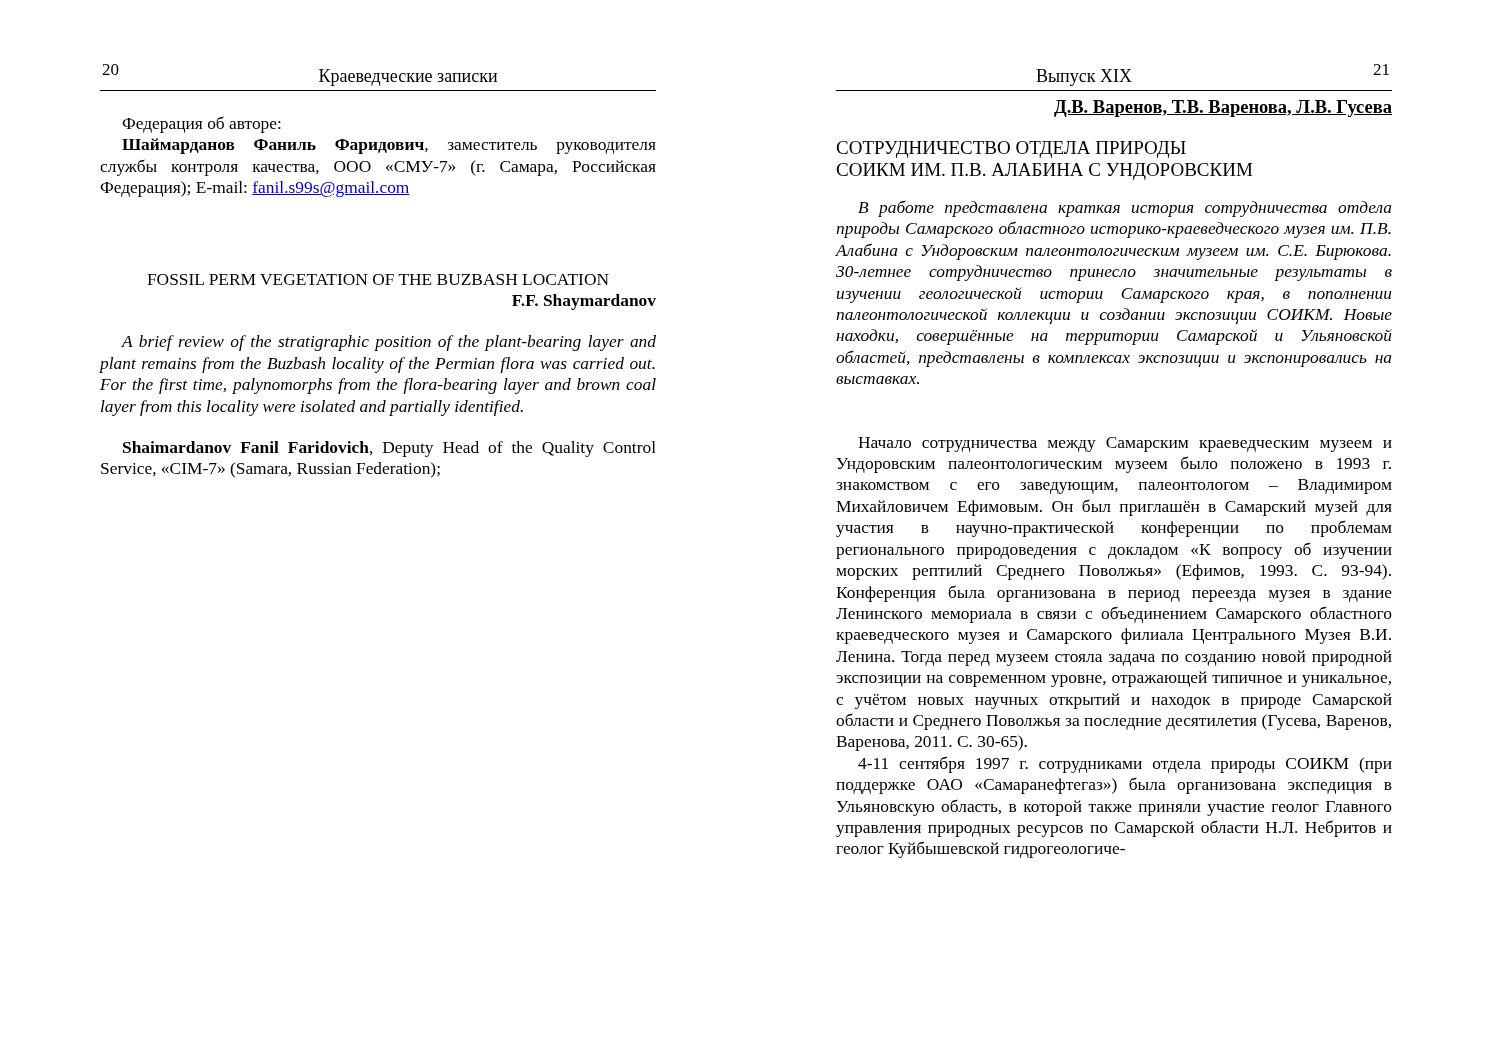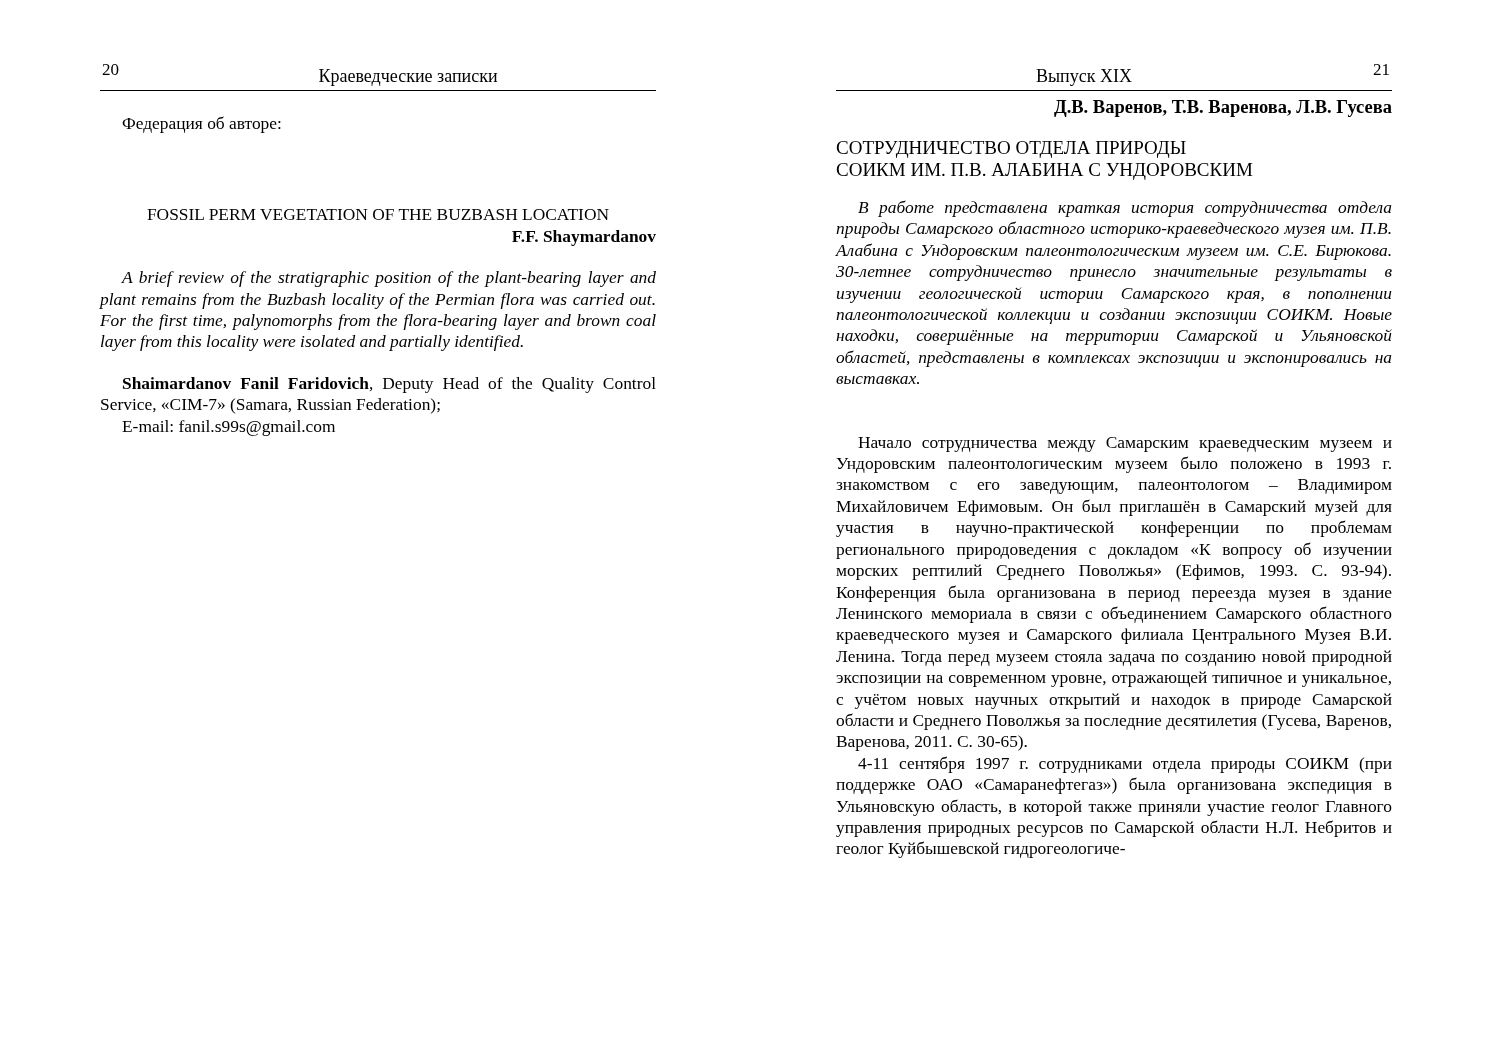--- a/index.html
+++ b/index.html
@@ -19,40 +19,40 @@
   .indent { text-indent: 22px; }
   .center { text-align: center; margin-top: 28px; }
   .rightal { text-align: right; }
   .it { font-style: italic; }
   .b { font-weight: bold; }
   a.email { color: #0000cc; text-decoration: underline; }
   .gap-m { height: 20px; }
   .gap-l { height: 42px; }
   .title-en { font-size: 17.4px; line-height: 21.4px; }
   .title-ru { font-size: 19px; line-height: 22px; text-align: left; }
-  .authors-ru { font-size: 18.5px; font-weight: bold; text-align: right; line-height: 24px; margin-top: 4px; }
+  .authors-ru { font-size: 18.5px; font-weight: bold; text-align: right; line-height: 24px; margin-top: 4px; text-decoration: underline; }
 </style>
 </head>
 <body>
 
 <div class="page left">
   <div class="running-head">
     <span class="page-num">20</span>
     <span class="journal-title">Краеведческие записки</span>
   </div>
   <div style="height:22px"></div>
   <p class="indent">Федерация об авторе:</p>
+  <p class="indent"><span class="b">Шаймарданов Фаниль Фаридович</span><span>, заместитель руководителя службы контроля качества, ООО «СМУ-7» (г. Самара, Российская Федерация); E-mail: </span><a class="email" href="#">fanil.s99s@gmail.com</a></p>
   <div class="gap-l"></div>
   <p class="center title-en">FOSSIL PERM VEGETATION OF THE BUZBASH LOCATION</p>
   <p class="rightal b">F.F. Shaymardanov</p>
   <div class="gap-m"></div>
   <p class="indent it">A brief review of the stratigraphic position of the plant-bearing layer and plant remains from the Buzbash locality of the Permian flora was carried out. For the first time, palynomorphs from the flora-bearing layer and brown coal layer from this locality were isolated and partially identified.</p>
   <div class="gap-m"></div>
   <p class="indent"><span class="b">Shaimardanov Fanil Faridovich</span><span>, Deputy Head of the Quality Control Service, «CIM-7» (Samara, Russian Federation);</span></p>
-  <p class="indent">E-mail: fanil.s99s@gmail.com</p>
 </div>
 
 <div class="page right">
   <div class="running-head">
     <span class="journal-title">Выпуск XIX</span>
     <span class="page-num">21</span>
   </div>
   <p class="authors-ru">Д.В. Варенов, Т.В. Варенова, Л.В. Гусева</p>
   <div style="height:18px"></div>
   <div>

